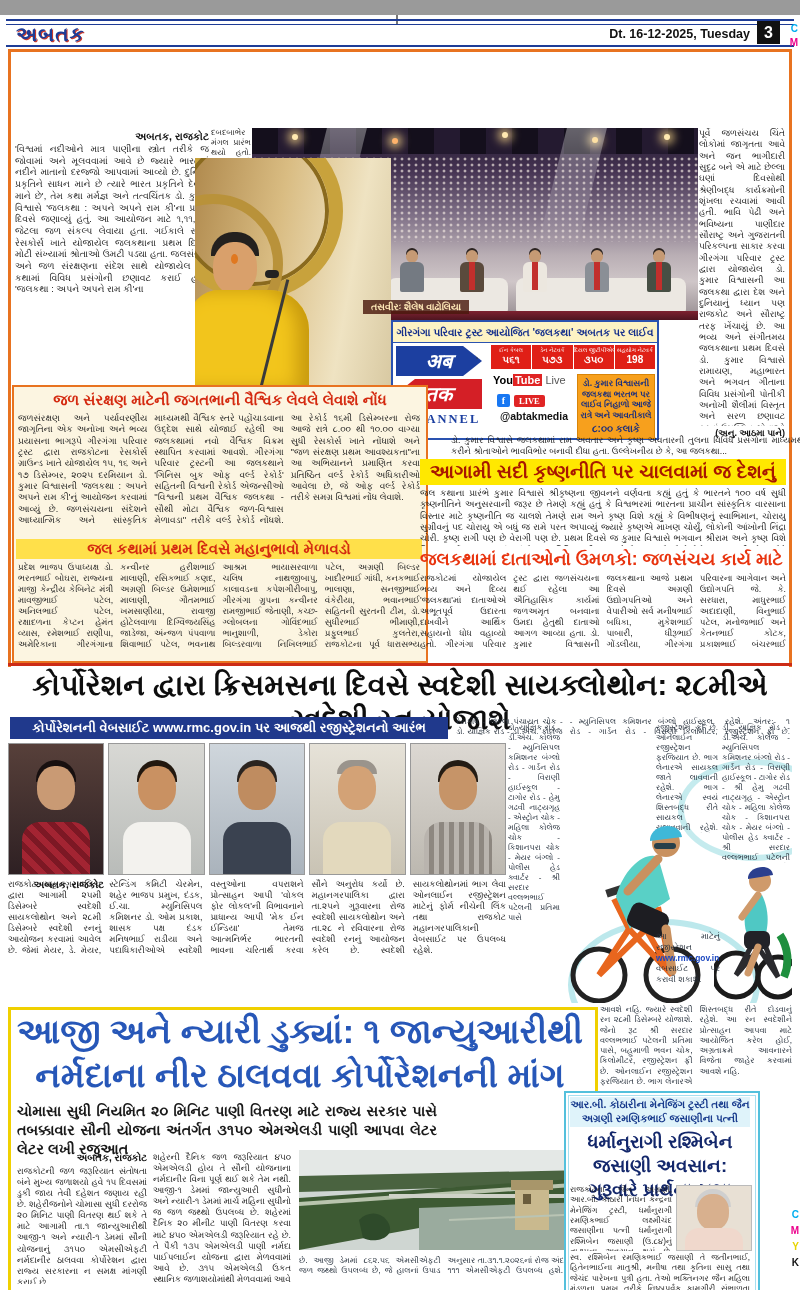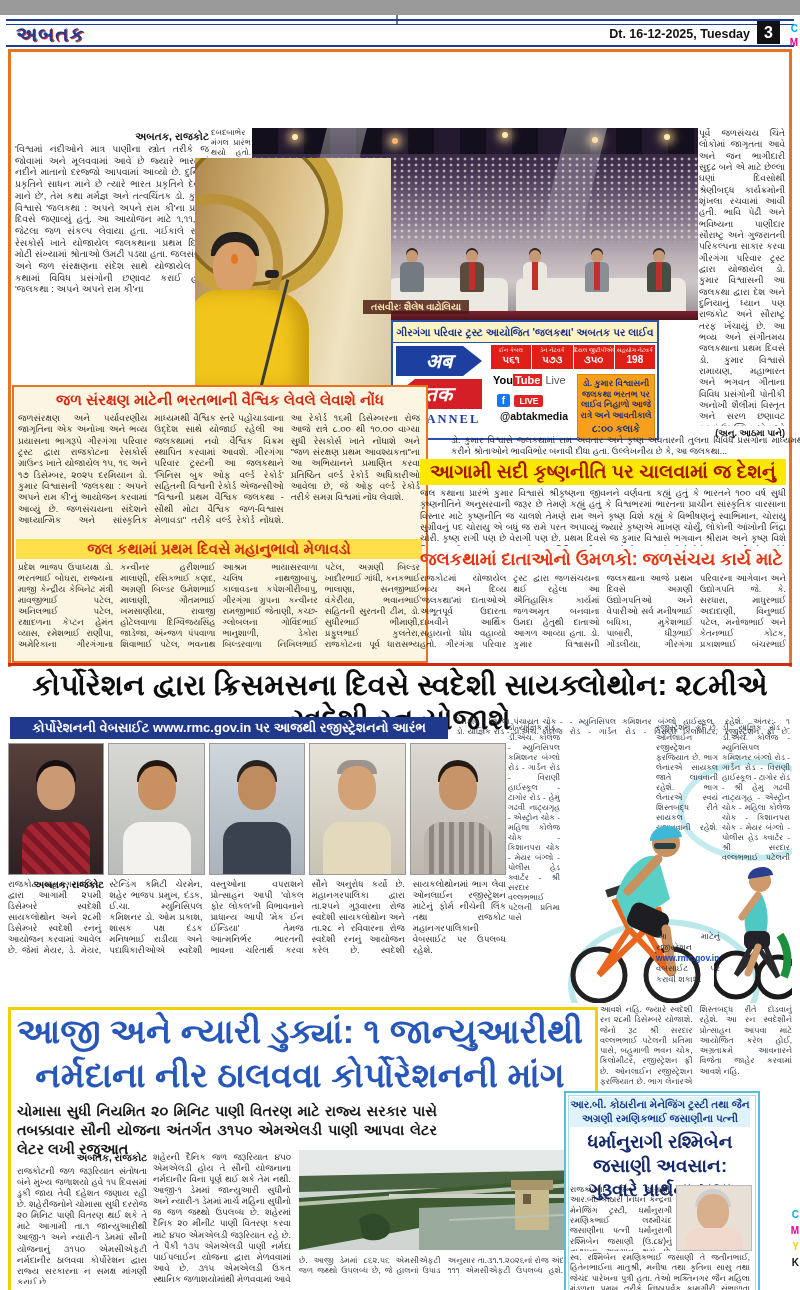--- a/index.html
+++ b/index.html
@@ -73,21 +73,21 @@
   .tm{position:absolute;top:-4px;right:-2px;font-size:6px;color:#333;font-style:normal;}
   .chtab{position:absolute;top:23px;left:98px;width:164px;height:24px;background:#e01f16;display:flex;}
   .chtab .cell{flex:1;border-right:1px solid #fff;color:#fff;text-align:center;overflow:hidden;}
   .chtab .cell:last-child{border-right:none;}
   .chtab .nm{font-size:5.8px;line-height:7px;display:block;padding-top:2px;white-space:nowrap;}
   .chtab .no{font-size:10px;font-weight:bold;line-height:12px;display:block;}
   .ytrow{position:absolute;top:52px;left:100px;width:82px;font-size:11px;color:#111;}
   .yt-you{font-weight:bold;color:#000;}
   .yt-tube{background:#e02424;color:#fff;font-weight:bold;border-radius:0;padding:0 2px;}
   .yt-live{color:#555;}
-  .fbrow{position:absolute;top:68px;left:104px;}
+  .fbrow{position:absolute;top:68px;left:104px;font-family:Liberation Serif, serif;}
   .fb-f{display:inline-block;width:13px;height:13px;background:#1877f2;color:#fff;font-weight:bold;font-size:10px;text-align:center;line-height:13px;border-radius:2px;}
   .fb-live{display:inline-block;background:#e02424;color:#fff;font-weight:bold;font-size:8.5px;padding:1px 5px;border-radius:2px;}
   .handle{position:absolute;top:88px;left:98px;width:86px;font-size:10.5px;font-weight:bold;color:#111;text-align:center;}
   .promo{position:absolute;top:52px;left:184px;width:76px;height:60px;background:#f7a01d;border:1px solid #d98508;
          color:#1b2f7e;font-weight:bold;font-size:8.6px;text-align:center;line-height:1.25;padding-top:3px;overflow:hidden;}
   .promo .tm2{font-size:10px;margin-top:2px;}
   
   .wbox{top:333px;left:1px;width:412px;height:274px;border:2px solid #e87320;background:#fcf5e1;}
   .wb-h{color:#d42a10;font-weight:bold;font-size:15px;text-align:center;line-height:21px;overflow:hidden;white-space:nowrap;}
   .wb-h2{background:#ffe04a;color:#d42a10;font-weight:bold;font-size:15px;text-align:center;line-height:20px;overflow:hidden;white-space:nowrap;}
@@ -257,21 +257,21 @@
         <span class="fb-live">LIVE</span>
       </div>
       <div class="handle">@abtakmedia</div>
       <div class="promo">
         <span>ડો. કુમાર વિશ્વાસની જલકથા ભરતભ પર લાઈવ નિહાળો આજે રાત્રે અને આવતીકાલે</span>
         <div class="tm2">૮:૦૦ કલાકે</div>
       </div>
     </div>
 
     <div class="abs wbox">
-      <div class="wb-h" style="margin-top:2px;">જળ સંરક્ષણ માટેની ભરતભાની વૈશ્વિક લેવલે લેવાશે નોંધ</div>
+      <div class="wb-h" style="margin-top:2px;">જળ સંરક્ષણ માટેની જગતભાની વૈશ્વિક લેવલે લેવાશે નોંધ</div>
       <div class="bt c3" style="position:absolute;top:26px;left:4px;width:402px;height:124px;font-size:9px;">જળસંરક્ષણ અને પર્યાવરણીય જાગૃતિના એક અનોખા અને ભવ્ય પ્રયાસના ભાગરૂપે ગીરગંગા પરિવાર ટ્રસ્ટ દ્વારા રાજકોટના રેસકોર્સ ગ્રાઉન્ડ ખાતે યોજાયેલ ૧૫, ૧૬ અને ૧૭ ડિસેમ્બર, ૨૦૨૫ દરમિયાન ડો. કુમાર વિશ્વાસની 'જલકથા : અપને અપને રામ કી'નું આયોજન કરવામાં આવ્યું છે. જળસંચયના સંદેશને આધ્યાત્મિક અને સાંસ્કૃતિક માધ્યમથી વૈશ્વિક સ્તરે પહોંચાડવાના ઉદ્દેશ સાથે યોજાઈ રહેલી આ જલકથામાં નવો વૈશ્વિક વિક્રમ સ્થાપિત કરવામાં આવશે. ગીરગંગા પરિવાર ટ્રસ્ટની આ જલકથાને 'ગિનિસ બુક ઓફ વર્લ્ડ રેકોર્ડ' સહિતની વિશ્વની રેકોર્ડ એજન્સીઓ ''વિશ્વની પ્રથમ વૈશ્વિક જલકથા - સૌથી મોટા વૈશ્વિક જળ-વિશ્વાસ મેળાવડા'' તરીકે વર્લ્ડ રેકોર્ડ નોંધશે. આ રેકોર્ડ ૧૬મી ડિસેમ્બરના રોજ આજે રાત્રે ૮.૦૦ થી ૧૦.૦૦ વાગ્યા સુધી રેસકોર્સ ખાતે નોંધાશે અને ''જળ સંરક્ષણ પ્રથમ આવશ્યકતા''ના આ અભિયાનને પ્રમાણિત કરવા પ્રતિષ્ઠિત વર્લ્ડ રેકોર્ડ અધિકારીઓ આવેલા છે, જે ઓફ વર્લ્ડ રેકોર્ડ તરીકે સમગ્ર વિશ્વમાં નોંધ લેવાશે.</div>
       <div class="wb-h2" style="position:absolute;top:152px;left:2px;width:406px;">જલ કથામાં પ્રથમ દિવસે મહાનુભાવો મેળાવડો</div>
       <div class="bt c4" style="position:absolute;top:175px;left:4px;width:402px;height:94px;font-size:8.7px;">પ્રદેશ ભાજપ ઉપાધ્યક્ષ ડો. ભરતભાઈ બોઘરા, રાજ્યના માજી કેન્દ્રીય કેબિનેટ મંત્રી માવજીભાઈ પટેલ, અનિલભાઈ પટેલ, રક્ષાદળના કેપ્ટન હેમંત વ્યાસ, રમેશભાઈ રાણીપા, અમેરિકાના ગીરગંગાના કન્વીનર હરીશભાઈ માલાણી, રસિકભાઈ કણદ, અગ્રણી બિલ્ડર ઉમેશભાઈ માલાણી, ગૌતમભાઈ ખમસાણીયા, રાવાજી હોટેલવાળા દિગ્વિજયસિંહ જાડેજા, અંન્જળ પંપવાળા શિવાભાઈ પટેલ, ભવનાથ આશ્રમ ભાયાસરવાળા ચલિષ નાથજીબાપુ, કાલાવડના કપેશગીરીબાપુ, ગીરગંગા ગ્રુપના કન્વીનર રામજીભાઈ જેતાણી, કચ્છ-ગ્લોબલના ગોવિંદભાઈ ભાનુશાળી, ડેકોરા બિલ્ડરવાળા નિખિલભાઈ પટેલ, અગ્રણી બિલ્ડર ખાદીરભાઈ ગાંધી, કનકભાઈ ભાલાણા, સનજીભાઈ વંકેરીયા, ભવાનભાઈ સહિતની સુરતની ટીમ, ડો. સુધીરભાઈ ભીમાણી, પ્રફુલભાઈ કુલતેરા, રાજકોટના પૂર્વ ધારાસભ્ય ગોવીંદભાઈ પટેલ, ગોવિંદભાઈ કાકડિયા, કચ્છી ભાનુશાળી ટ્રસ્ટ રાજકોટના ચાવજીભાઈ નંદા, પ્રેમજી વાલજી એન્ડ સન્સના હરીજભાઈ, રાશિકા જવેલર્સવાળા અશોકભાઈ, સનાતન ગ્રુપ બિલ્ડર્સ, પ્રખ્યાત કથાકાર જગતભાઈ તારિયા, રાજકોટના માજી મેયર અશોકભાઈ ડાંગર, મહેશભાઈ ચૌહાણ, રાજકોટ જિલ્લા ભાજપના અગ્રેસર રાજુભાઈ ધરિયા સહિતનાએ લ્હાવો લીધો</div>
     </div>
 
     <div class="abs mid-note j" style="top:383px;left:440px;width:355px;height:22px;">ડો. કુમાર વિશ્વાસે જલકથામાં રામ અવતાર અને કૃષ્ણ અવતારની તુલના વિવિધ પ્રસંગોના માધ્યમથી કરીને શ્રોતાઓને ભાવવિભોર બનાવી દીધા હતા. ઉલ્લેખનીય છે કે, આ જલકથા...</div>
     <div class="abs kr-h" style="top:407px;left:409px;width:366px;height:26px;">આગામી સદી કૃષ્ણનીતિ પર ચાલવામાં જ દેશનું હિત</div>
     <div class="abs bt" style="top:436px;left:409px;width:366px;height:58px;font-size:9px;">જલ કથાના પ્રારંભે કુમાર વિશ્વાસે શ્રીકૃષ્ણના જીવનને વર્ણવતા કહ્યું હતું કે ભારતને ૧૦૦ વર્ષ સુધી કૃષ્ણનીતિને અનુસરવાની જરૂર છે તેમણે કહ્યું હતું કે વિશ્વભરમાં ભારતના પ્રાચીન સાંસ્કૃતિક વારસાના વિસ્તાર માટે કૃષ્ણનીતિ જ ચાલશે તેમણે રામ અને કૃષ્ણ વિશે કહ્યું કે વિભીષણનું સ્વાભિમાન, ચોરાયુ સુગ્રીવનું પદ ચોરાયુ એ બધું જ રામે પરત અપાવ્યું જ્યારે કૃષ્ણએ માખણ ચોર્યું, લોકોની આંખોની નિંદ્રા ચોરી. કૃષ્ણ રાગી પણ છે વેરાગી પણ છે. પ્રથમ દિવસે જ કુમાર વિશ્વાસે ભગવાન શ્રીરામ અને કૃષ્ણ વિશે વિસ્તૃત વર્ણન કરતા કહ્યું હતું કે કૃષ્ણ વિવિધતાથી સભર છે તેના કારણે લોકો તેને આભૂષણની જેમ પહેરે છે.</div>
     <div class="abs don-h" style="top:495px;left:409px;width:366px;">જલકથામાં દાતાઓનો ઉમળકો: જળસંચય કાર્ય માટે આર્થિક સહાયનો ધોધ</div>
     <div class="abs bt c4" style="top:521px;left:409px;width:366px;height:86px;font-size:8.7px;">રાજકોટમાં યોજાયેલ ભવ્ય અને દિવ્ય 'જલકથા'માં દાતાઓએ અભૂતપૂર્વ ઉદારતા દાખવીને આર્થિક સહાયનો ધોધ વહાવ્યો હતો. ગીરગંગા પરિવાર ટ્રસ્ટ દ્વારા જળસંચયના થઈ રહેલા આ ઐતિહાસિક કાર્યમાં જળઅમૃત બનવાના ઉમદા હેતુથી દાતાઓ આગળ આવ્યા હતા. ડો. કુમાર વિશ્વાસની જલકથાના આજે પ્રથમ દિવસે અગ્રણી ઉદ્યોગપતિઓ અને વેપારીઓ સર્વ મનીષભાઈ બધિકા, મુકેશભાઈ પાબારી, ધીરૂભાઈ ગોંડલીયા, ગીરગંગા પરિવારના આગેવાન અને ઉદ્યોગપતિ જે. કે. સરધારા, માધુરભાઈ અદાદાણી, વિનુભાઈ પટેલ, મનોજભાઈ અને કેતનભાઈ કોટક, પ્રકાશભાઈ બંચરભાઈ સખીયા વગેરેએ જળસંચયના કાર્યોની સરાહના કરી આર્થિક સહયોગ માટે જાહેરાત કરી હતી. આ પ્રસંગે સામાન્ય નાગરિકોએ પણ પોતાની ક્ષમતા અનુસાર રાષ્ટ્રના આ ધર્મકાર્યમાં પોતાનો સહકાર નોંધાવ્યો હતો. ગીરગંગા પરિવાર ટ્રસ્ટના પ્રમુખ દિલીપભાઈ સખીયાએ એક નિવેદનમાં દાતાઓનો આભાર વ્યક્ત કરતા જણાવ્યું હતું કે, જલકથાને મળેલો આ પ્રતિસાદ માત્ર આર્થિક મદદ પૂરતો સીમિત નથી, પરંતુ માનવતા અને સહિયારી ભાવનાનો પુરાવો છે. જલકથામાં એકત્રિત થયેલી રકમનો ઉપયોગ ગીરગંગા પરિવાર ટ્રસ્ટના જળસંચય અને સંવર્ધનના કાર્યો પાછળ સંપૂર્ણ પારદર્શિતા સાથે કરવામાં આવશે.</div>

